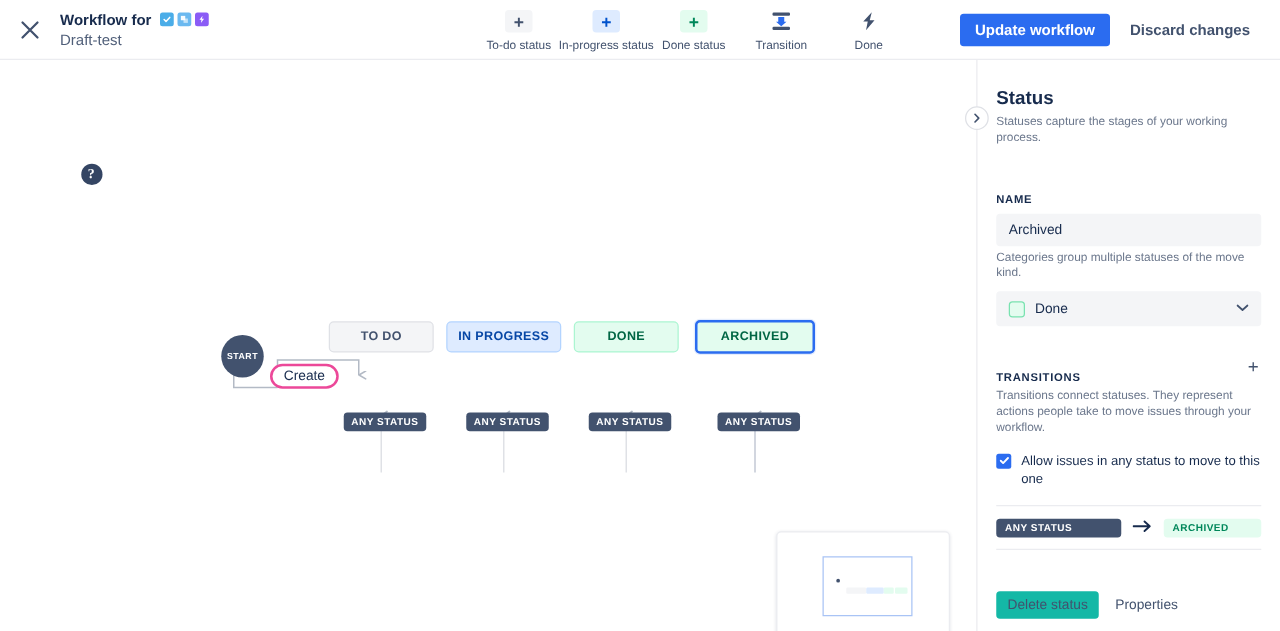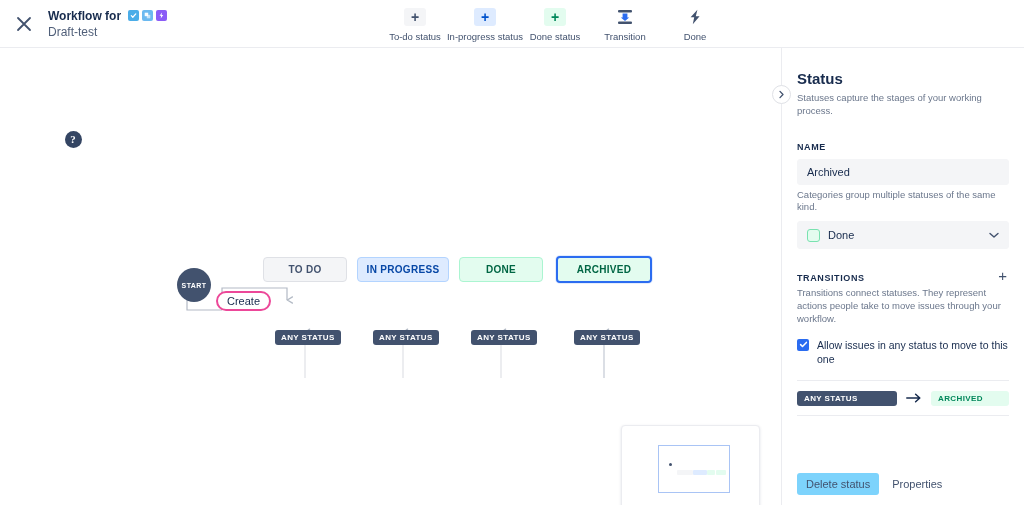--- a/index.html
+++ b/index.html
@@ -147,21 +147,21 @@
     width: 19px; height: 19px; border-radius: 50%;
     background: #fff; border: 1px solid #dfe1e6;
     display: flex; align-items: center; justify-content: center;
     cursor: pointer; z-index: 5;
   }
   .panel-inner { padding: 22px 15px 0 15px; }
   .panel-title { font-size: 15px; font-weight: bold; color: #172b4d; line-height: 1.2; }
   .panel-desc { font-size: 9.5px; color: #6b778c; margin-top: 4px; line-height: 1.35; }
   .field-label {
     font-size: 9px; font-weight: bold; color: #172b4d;
-    letter-spacing: .6px; margin-top: 24px;
+    letter-spacing: .6px; margin-top: 36px;
   }
   .field-desc { font-size: 9.5px; color: #6b778c; margin-top: 4px; line-height: 1.35; }
   .text-input {
     margin-top: 7px; height: 26px; background: #f4f5f7;
     border: 1px solid #f4f5f7; border-radius: 3px;
     display: flex; align-items: center; padding: 0 9px;
     font-size: 11px; color: #172b4d; cursor: text;
   }
   .select-box {
     margin-top: 7px; height: 28px; background: #f4f5f7;
@@ -191,21 +191,21 @@
     background: #e3fcef; color: #00875a; font-size: 8px; font-weight: bold;
     letter-spacing: .4px; border-radius: 3px; padding: 3px 7px; white-space: nowrap;
     flex: 1;
   }
   .panel-footer { position: absolute; left: 15px; bottom: 10px; display: flex; align-items: center; gap: 4px; }
   .footer-btn {
     font-size: 11px; font-weight: normal; color: #42526e;
     padding: 5px 9px; border-radius: 3px; cursor: pointer; background: transparent;
     border: none; font-family: inherit;
   }
-  .footer-btn.active { background: #7dd3fc; }
+  .footer-btn.active { background: #14b8a6; }
 </style>
 </head>
 <body>
 
 <div class="app">
 
   <div class="topbar">
     <div class="close-btn">
       <svg width="18" height="18" viewBox="0 0 18 18">
         <path d="M3 3 L15 15 M15 3 L3 15" stroke="#42526e" stroke-width="1.8" stroke-linecap="round" fill="none"></path>
@@ -262,20 +262,24 @@
       <div class="tool">
         <span class="tool-ico ico-plain">
           <svg width="14" height="16" viewBox="0 0 14 16">
             <path d="M9.4 0.8 L2.6 8.2 L6.2 8.2 L4.8 15.2 L11.6 7.2 L7.8 7.2 Z" fill="#42526e"></path>
           </svg>
         </span>
         <span class="tool-lbl">Done</span>
       </div>
     </div>
 
+    <div class="topbar-actions">
+      <button class="btn-primary">Update workflow</button>
+      <button class="btn-subtle">Discard changes</button>
+    </div>
   </div>
 
   <div class="canvas">
 
     <div class="help-btn">
       <span class="help-circle">?</span>
     </div>
 
     <div class="diagram">
       <svg width="781" height="457">
@@ -355,21 +359,21 @@
 
     <div class="panel-inner">
       <div class="panel-title">Status</div>
       <div class="panel-desc">Statuses capture the stages of your working process.</div>
 
       <div class="field-label">NAME</div>
       <div class="text-input">
         <span>Archived</span>
       </div>
 
-      <div class="field-desc">Categories group multiple statuses of the same kind.</div>
+      <div class="field-desc">Categories group multiple statuses of the move kind.</div>
       <div class="select-box">
         <span class="swatch"></span>
         <span>Done</span>
         <span class="select-chevron">
           <svg width="10" height="7" viewBox="0 0 10 7">
             <path d="M1 1.4 L5 5 L9 1.4" fill="none" stroke="#42526e" stroke-width="1.4" stroke-linecap="round" stroke-linejoin="round"></path>
           </svg>
         </span>
       </div>
 

